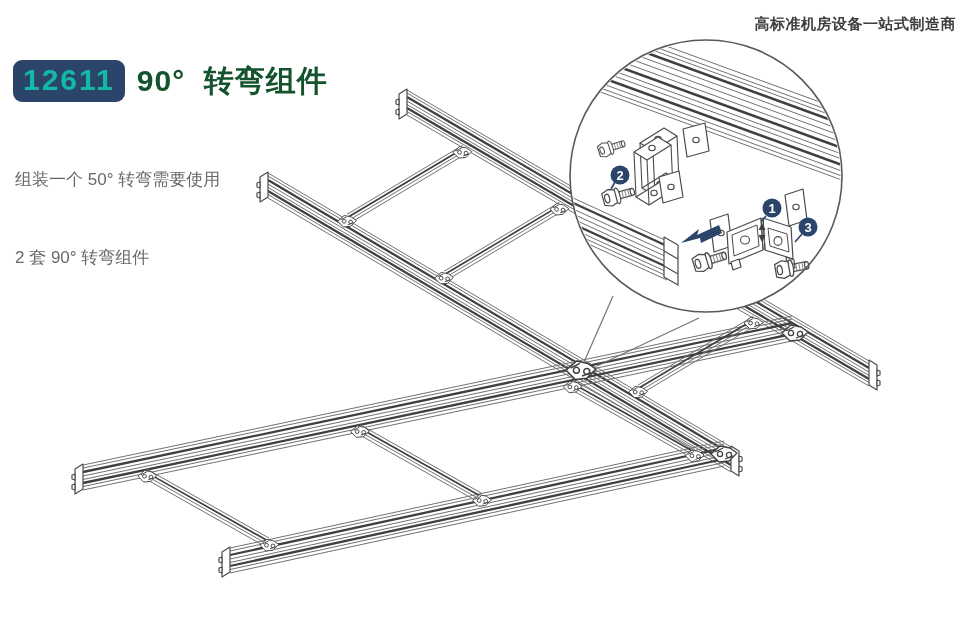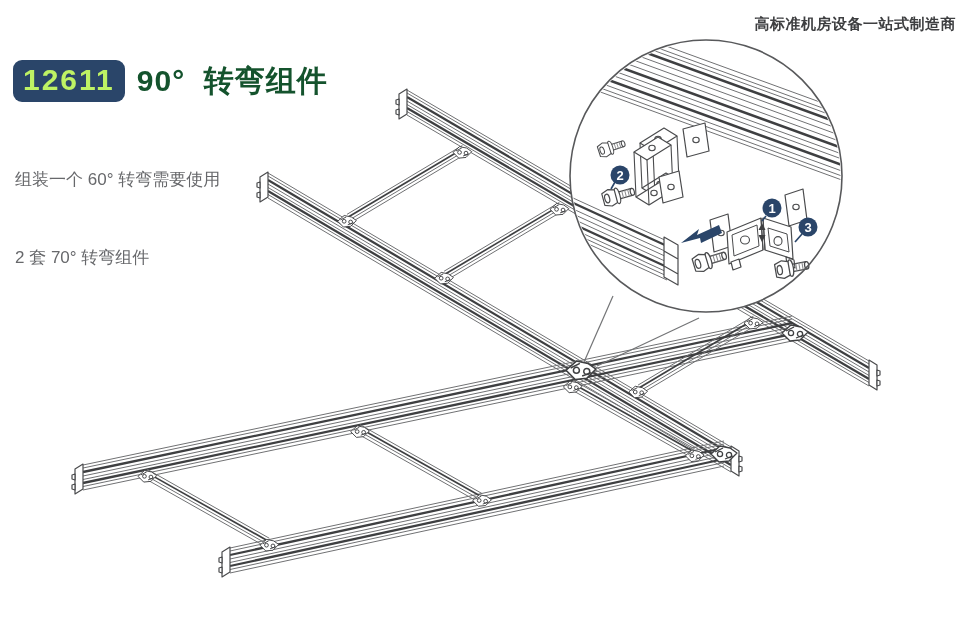--- a/index.html
+++ b/index.html
@@ -2,21 +2,21 @@
 <html style="--navy: #2a4569; --ring: #58595b;"><head>
 <meta charset="utf-8">
 <style>
   html,body{margin:0;padding:0;background:#fff;}
   .page{position:relative;width:972px;height:619px;background:#fff;overflow:hidden;
         font-family:"Liberation Sans","DejaVu Sans",sans-serif;}
   .page svg{position:absolute;left:0;top:0;}
   .tagline{position:absolute;top:15px;right:16px;font-size:15px;font-weight:700;
            color:#3e3f41;letter-spacing:.5px;z-index:3;}
   .title-row{position:absolute;left:13px;top:60px;display:flex;align-items:center;gap:12px;z-index:3;}
-  .badge{background:var(--navy,#2a4569);color:#bef264;font-size:30px;font-weight:700;
+  .badge{background:var(--navy,#2a4569);color:#14b8a6;font-size:30px;font-weight:700;
          padding:2px 10px 4px 10px;border-radius:9px;letter-spacing:2px;line-height:36px;}
   .title{font-size:30px;font-weight:700;color:#14532d;letter-spacing:1px;white-space:pre;}
   .desc{position:absolute;left:15px;top:115px;z-index:3;font-size:17px;color:#67686b;
         line-height:26px;white-space:pre;}
   .mag-bg{fill:#ffffff;}
   .mag-ring{fill:none;stroke:var(--ring,#58595b);stroke-width:1.6;}
   .callout circle{fill:var(--navy,#2a4569);}
   .callout text{fill:#ffffff;font-size:13px;font-weight:700;text-anchor:middle;
                 font-family:"Liberation Sans","DejaVu Sans",sans-serif;}
   .callout line{stroke:var(--navy,#2a4569);stroke-width:1.6;}
@@ -27,22 +27,22 @@
 <div class="page">
 
   <div class="tagline">高标准机房设备一站式制造商</div>
 
   <div class="title-row">
     <span class="badge">12611</span>
     <span class="title">90°  转弯组件</span>
   </div>
 
   <div class="desc">
-    <div>组装一个 60° 转弯需要使用</div>
-    <div>2 套 70° 转弯组件</div>
+    <div>组装一个 50° 转弯需要使用</div>
+    <div>2 套 90° 转弯组件</div>
   </div>
 
   <svg id="diagram" width="972" height="619" viewBox="0 0 972 619">
     <defs>
       <clipPath id="magclip">
           <circle cx="706" cy="176" r="134.5"></circle>
         </clipPath>
     </defs>
 
     <g id="g-ladders">

